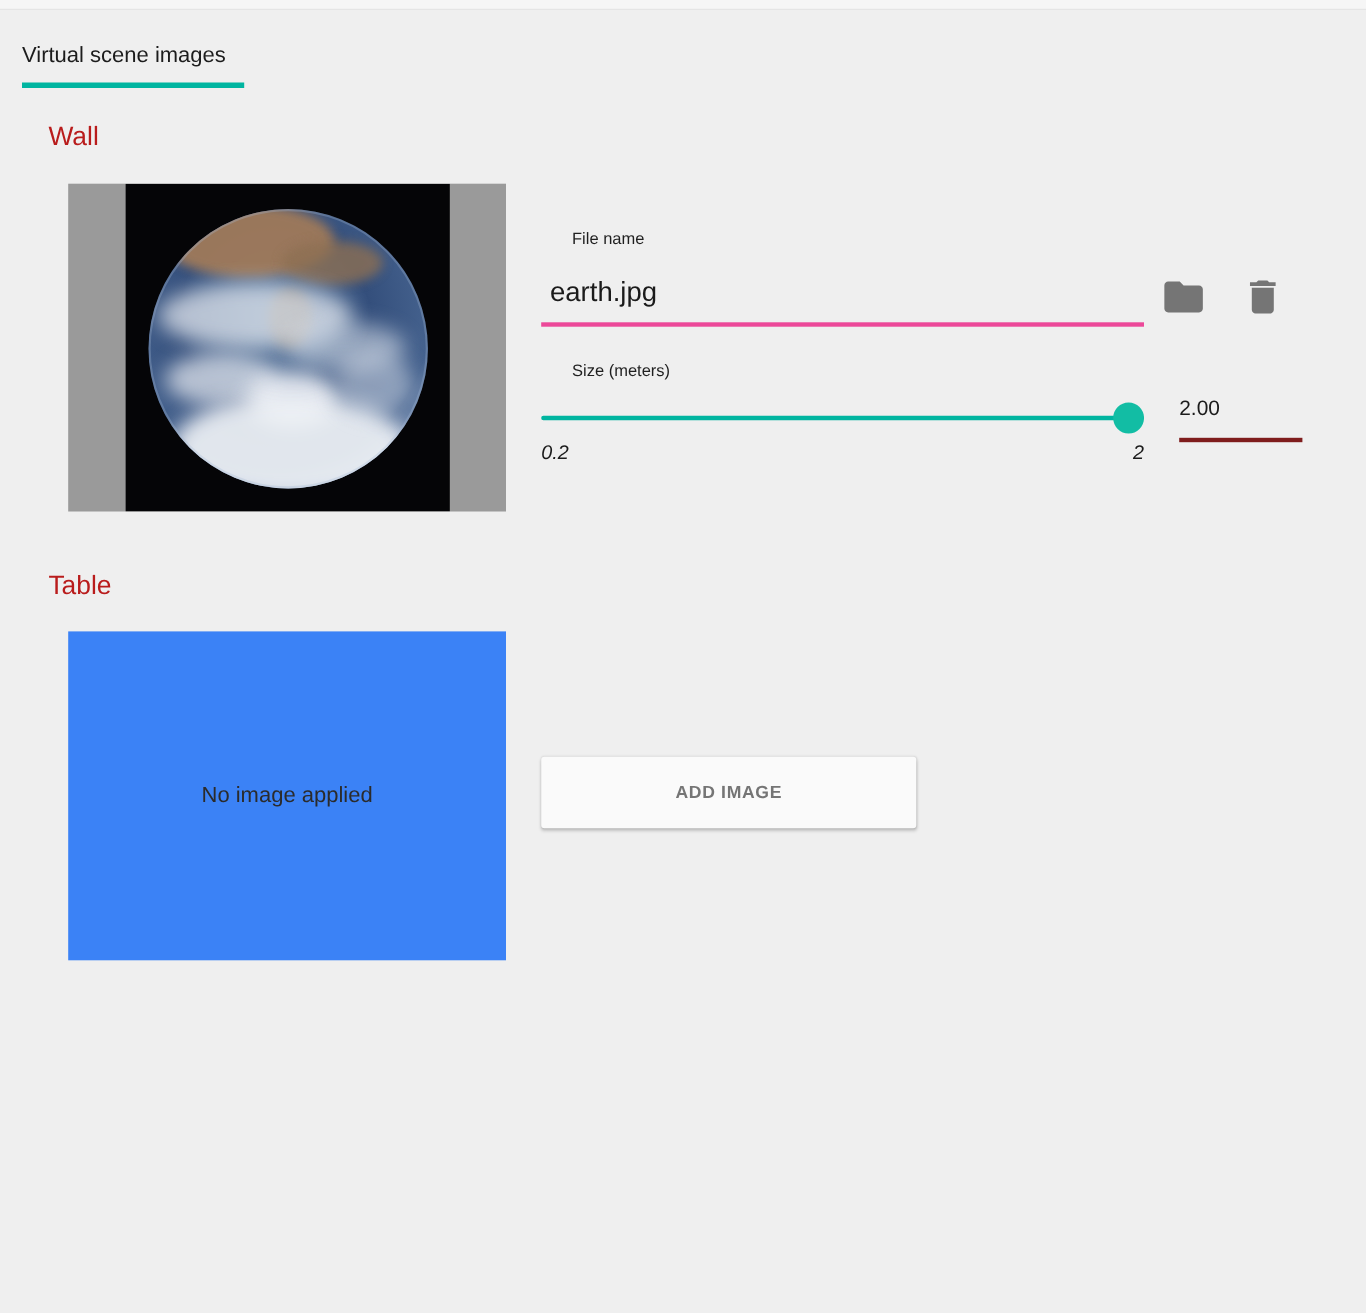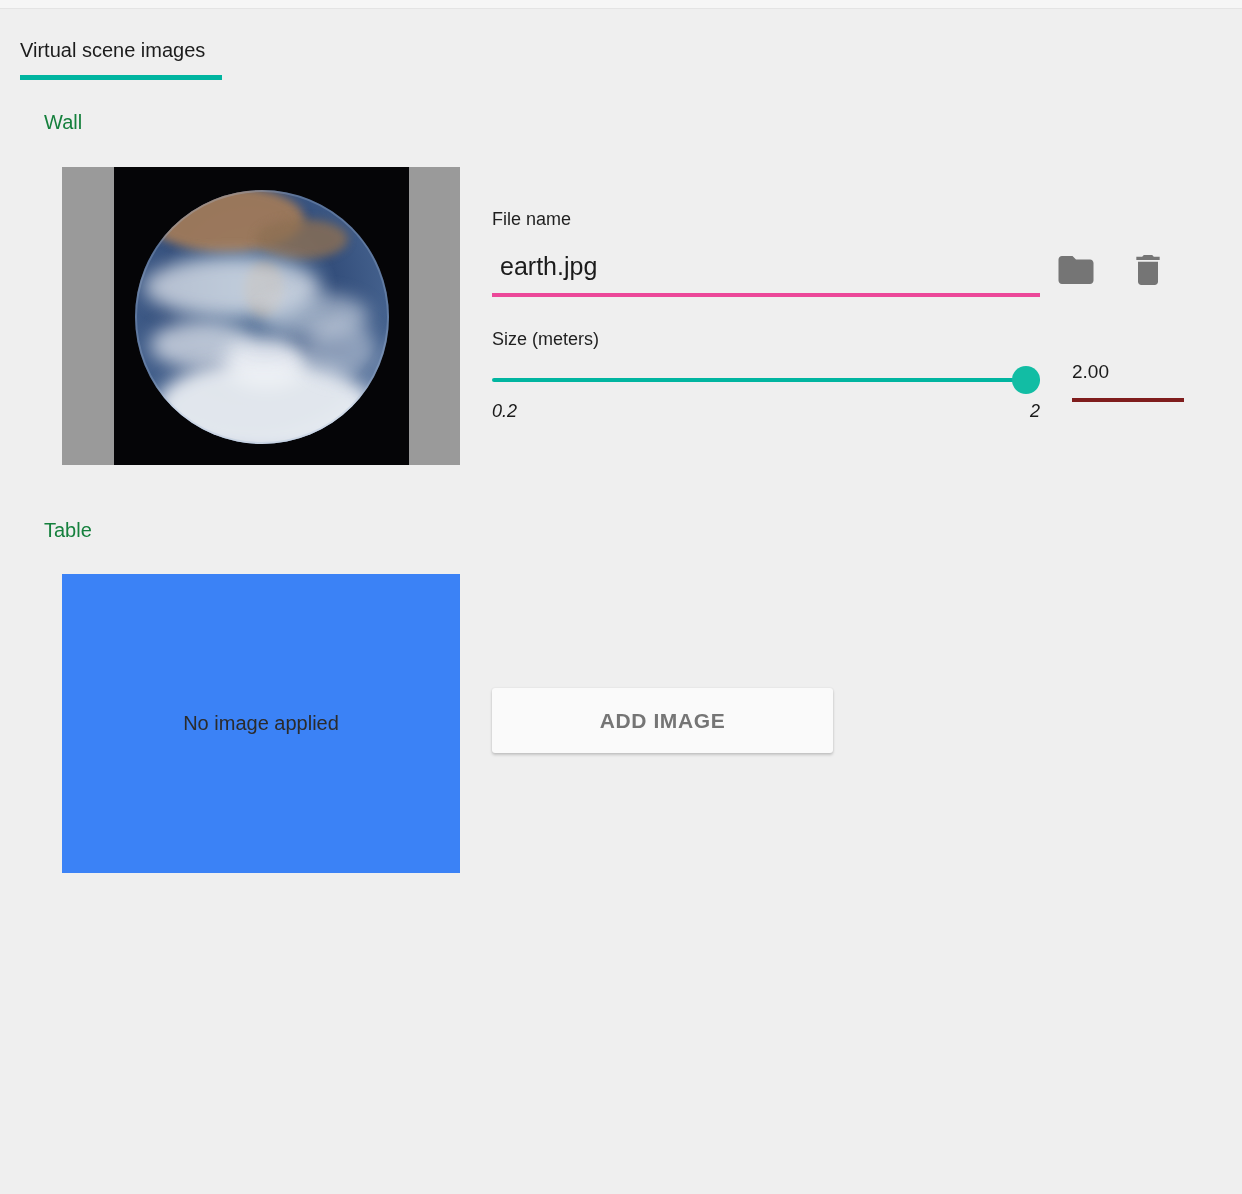--- a/index.html
+++ b/index.html
@@ -16,38 +16,38 @@
     background: #f6f6f6; border-bottom: 1px solid #e4e4e4;
   }
   .page-title {
     position: absolute; left: 20px; top: 39px;
     font-size: 20px; color: #1c1c1c;
   }
   .title-underline {
     position: absolute; left: 20px; top: 75px; width: 202px; height: 5px;
     background: #00b5a0;
   }
-  .section-label { position: absolute; font-size: 20px; color: #15803d; }
+  .section-label { position: absolute; font-size: 24px; color: #b91c1c; }
   .label-wall  { left: 44px; top: 111px; }
   .label-table { left: 44px; top: 519px; }
 
   .wall-preview {
     position: absolute; left: 62px; top: 167px; width: 398px; height: 298px;
     background: #9a9a9a; display: flex; justify-content: center;
   }
   .earth-frame { width: 295px; height: 298px; }
 
   .table-preview {
     position: absolute; left: 62px; top: 574px; width: 398px; height: 299px;
     background: #3b82f6;
     display: flex; align-items: center; justify-content: center;
   }
   .no-image-text { font-size: 20px; color: #2b2b2b; }
 
-  .field-label { position: absolute; font-size: 18px; color: #1f1f1f; }
+  .field-label { position: absolute; font-size: 15px; color: #1f1f1f; margin-left: 28px; }
   .filename-label { left: 492px; top: 209px; }
   .size-label     { left: 492px; top: 329px; }
 
   .filename-value {
     position: absolute; left: 492px; top: 252px; width: 548px; height: 45px;
     font-size: 25px; color: #1b1b1b; padding-left: 8px;
     border-bottom: 4px solid #ec4899;
   }
 
   .icon-btn {
@@ -76,21 +76,21 @@
     position: absolute; left: 1072px; top: 361px; width: 112px; height: 41px;
     font-size: 19px; color: #1b1b1b; padding-right: 11px;
     border-bottom: 4px solid #7f1d1d;
   }
 
   .add-image-button {
     position: absolute; left: 492px; top: 688px; width: 341px; height: 65px;
     background: #fafafa; border: none; border-radius: 3px;
     box-shadow: 0 2px 3px rgba(0,0,0,0.18), 0 0 2px rgba(0,0,0,0.10);
     font-family: "Liberation Sans", sans-serif;
-    font-size: 21px; font-weight: bold; letter-spacing: 0.6px; color: #757575;
+    font-size: 16px; font-weight: bold; letter-spacing: 0.6px; color: #757575;
     cursor: pointer;
   }
 </style>
 </head>
 <body>
 
 <div class="top-strip"></div>
 
 <div class="page-title">Virtual scene images</div>
 <div class="title-underline"></div>

